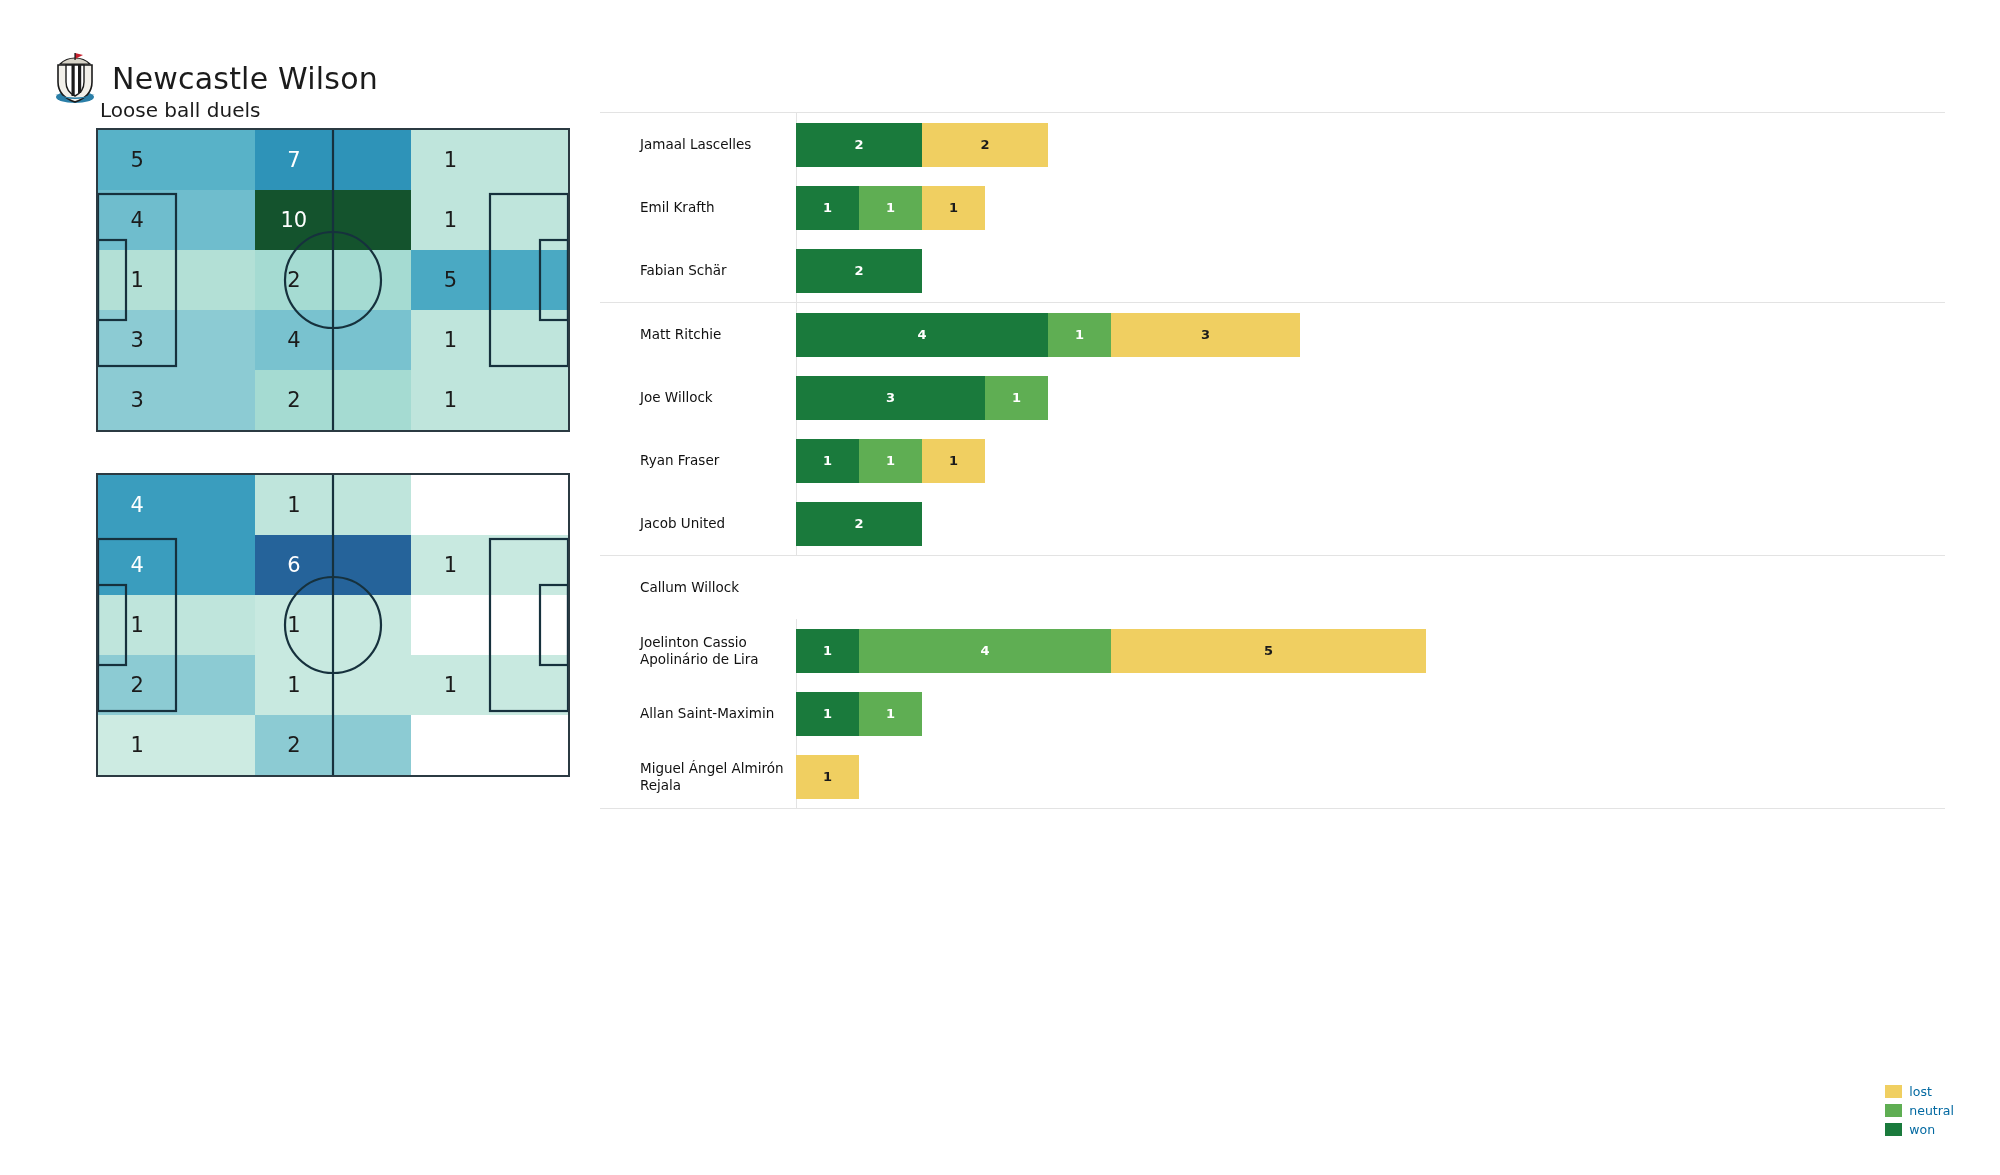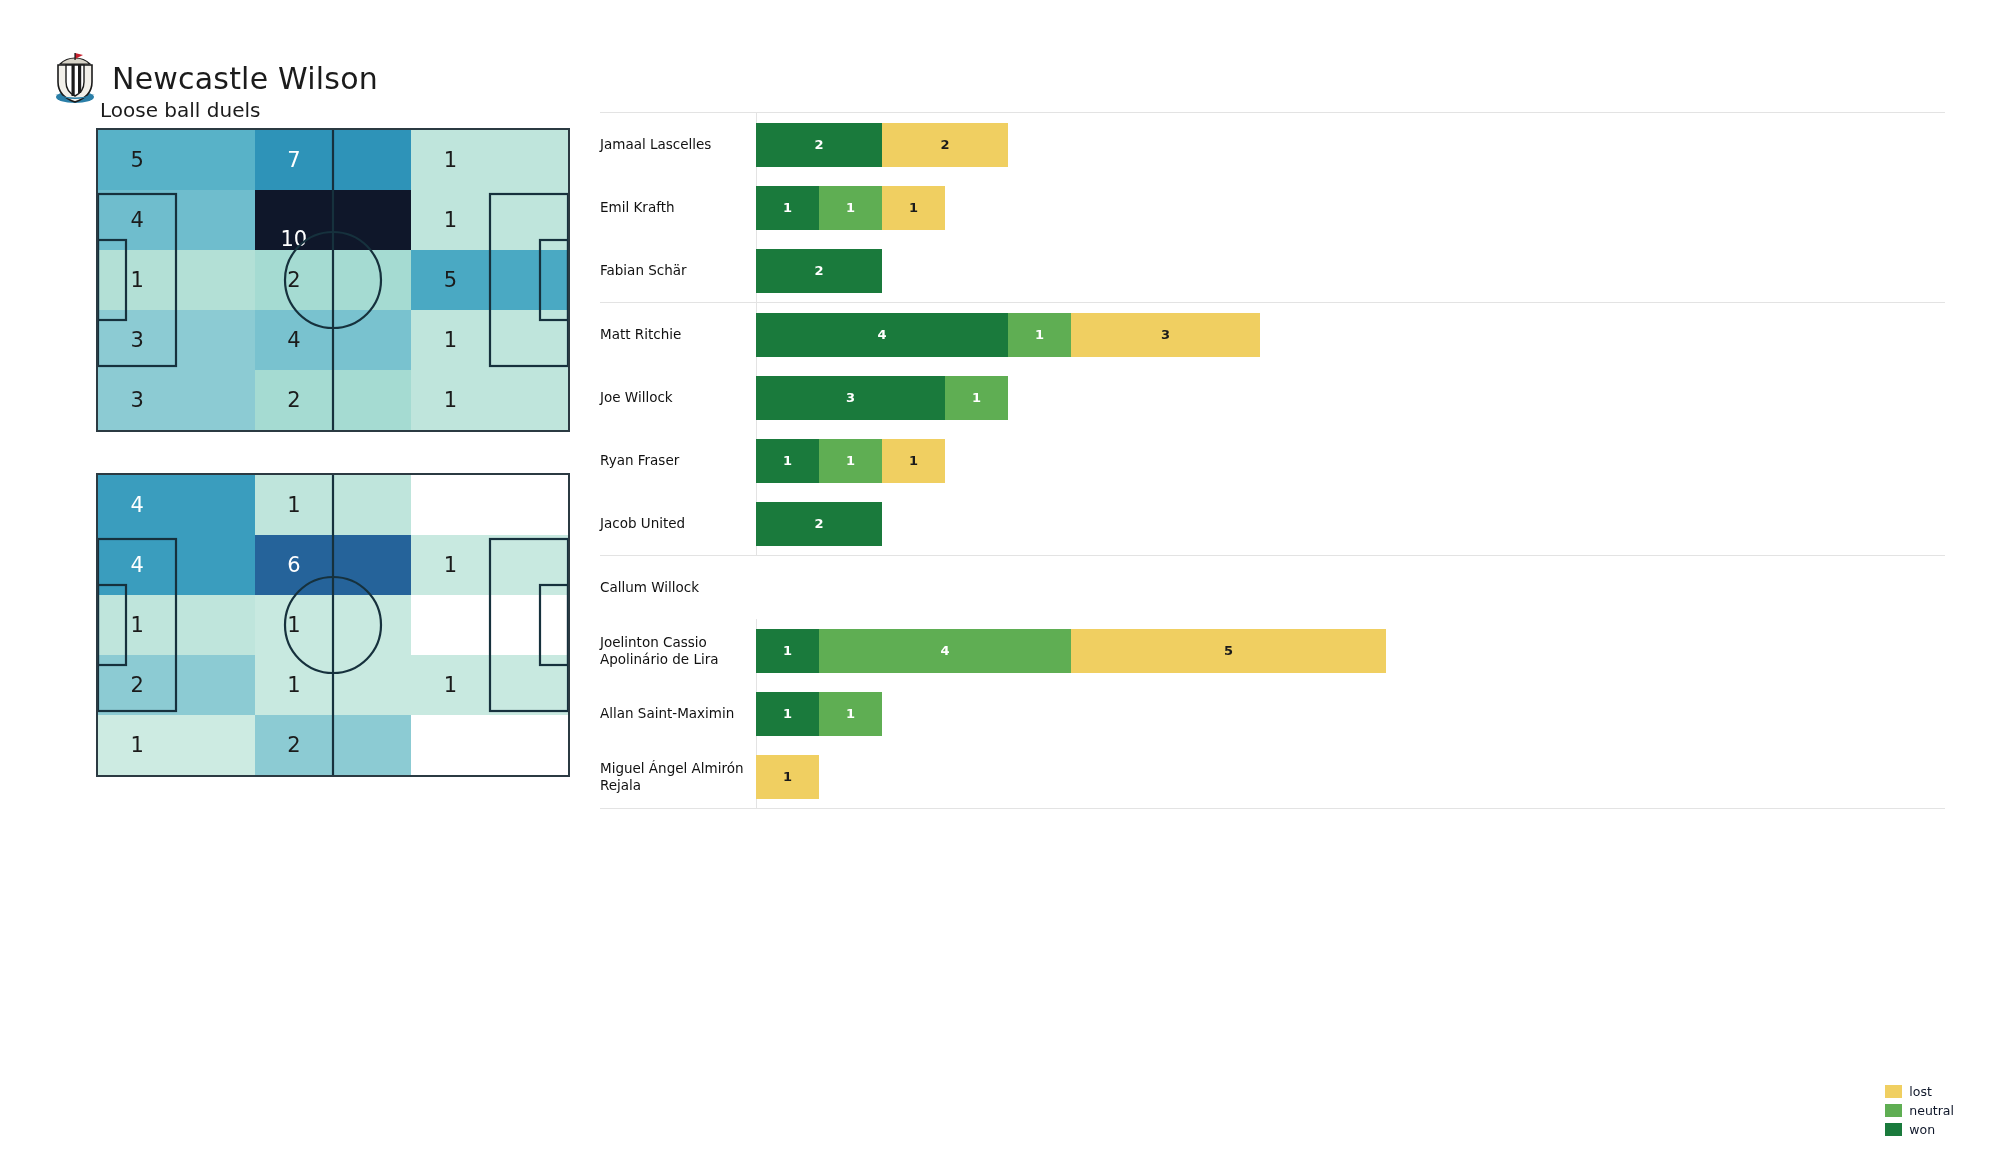--- a/index.html
+++ b/index.html
@@ -20,37 +20,37 @@
   .cellgrid{display:grid;width:100%;height:100%;position:absolute;inset:0;}
   .cell{position:relative;display:flex;align-items:center;justify-content:center;}
   .cell span{font-size:21px;line-height:1;position:relative;left:-25%;}
   .cell.dark span{color:#ffffff;}
   .cell.light span{color:#1b1b1b;}
   .markings{position:absolute;inset:0;pointer-events:none;}
   .markings svg{display:block;width:100%;height:100%;}
 
   
   #barchart{position:absolute;left:600px;top:112px;width:1345px;height:700px;}
-  .group{position:relative;}
+  .group{position:relative;margin-left:40px;}
   .group-sep{height:1px;background:#e3e3e3;width:100%;}
   .brow{display:flex;align-items:center;height:63px;position:relative;}
   .bname{width:148px;flex:0 0 148px;font-size:13.5px;color:#111;line-height:1.25;padding-right:8px;}
   .btrack{flex:1 1 auto;height:100%;position:relative;}
   .bars{position:absolute;left:0;top:50%;transform:translateY(-50%);height:44px;display:flex;}
   .seg{display:flex;align-items:center;justify-content:center;height:100%;font-size:13px;font-weight:bold;}
   .seg.won{background:#1a7a3c;color:#fff;}
   .seg.neutral{background:#5fae53;color:#fff;}
   .seg.lost{background:#f0cf61;color:#1b1b1b;}
   .axis-line{position:absolute;left:0;top:0;bottom:0;width:1px;background:#e3e3e3;}
 
   
   #legend{position:absolute;right:46px;bottom:38px;display:flex;flex-direction:column;gap:4px;}
   .lrow{display:flex;align-items:center;gap:7px;}
   .lsw{width:17px;height:13px;}
-  .llab{font-size:12.5px;color:#0f172a;}
+  .llab{font-size:12.5px;color:#0369a1;}
 </style>
 </head>
 <body>
 
 <div id="header">
   <div id="crest">
     <svg viewBox="0 0 46 52" width="46" height="52">
       <ellipse cx="23" cy="45" rx="19" ry="6" fill="#2b7fa8"></ellipse>
       <path d="M6 13 h34 v17 c0 11 -8 17 -17 20 C14 47 6 41 6 30 Z" fill="#f2f0ea" stroke="#1b1b1b" stroke-width="1.6"></path>
       <path d="M14 13 h18 v17 c0 8 -5 12 -9 14 C19 42 14 38 14 30 Z" fill="#ffffff" stroke="#1b1b1b" stroke-width="1.4"></path>
@@ -74,21 +74,21 @@
         </div>
         <div class="cell dark" style="background: rgb(46, 147, 184);">
           <span>7</span>
         </div>
         <div class="cell light" style="background: rgb(191, 229, 220);">
           <span>1</span>
         </div>
         <div class="cell light" style="background: rgb(111, 189, 205);">
           <span>4</span>
         </div>
-        <div class="cell dark" style="background: #0f172a; align-items: flex-end;">
+        <div class="cell dark" style="background: #14532d;">
           <span>10</span>
         </div>
         <div class="cell light" style="background: rgb(191, 229, 220);">
           <span>1</span>
         </div>
         <div class="cell light" style="background: rgb(179, 224, 214);">
           <span>1</span>
         </div>
         <div class="cell light" style="background: rgb(165, 219, 210);">
           <span>2</span>

